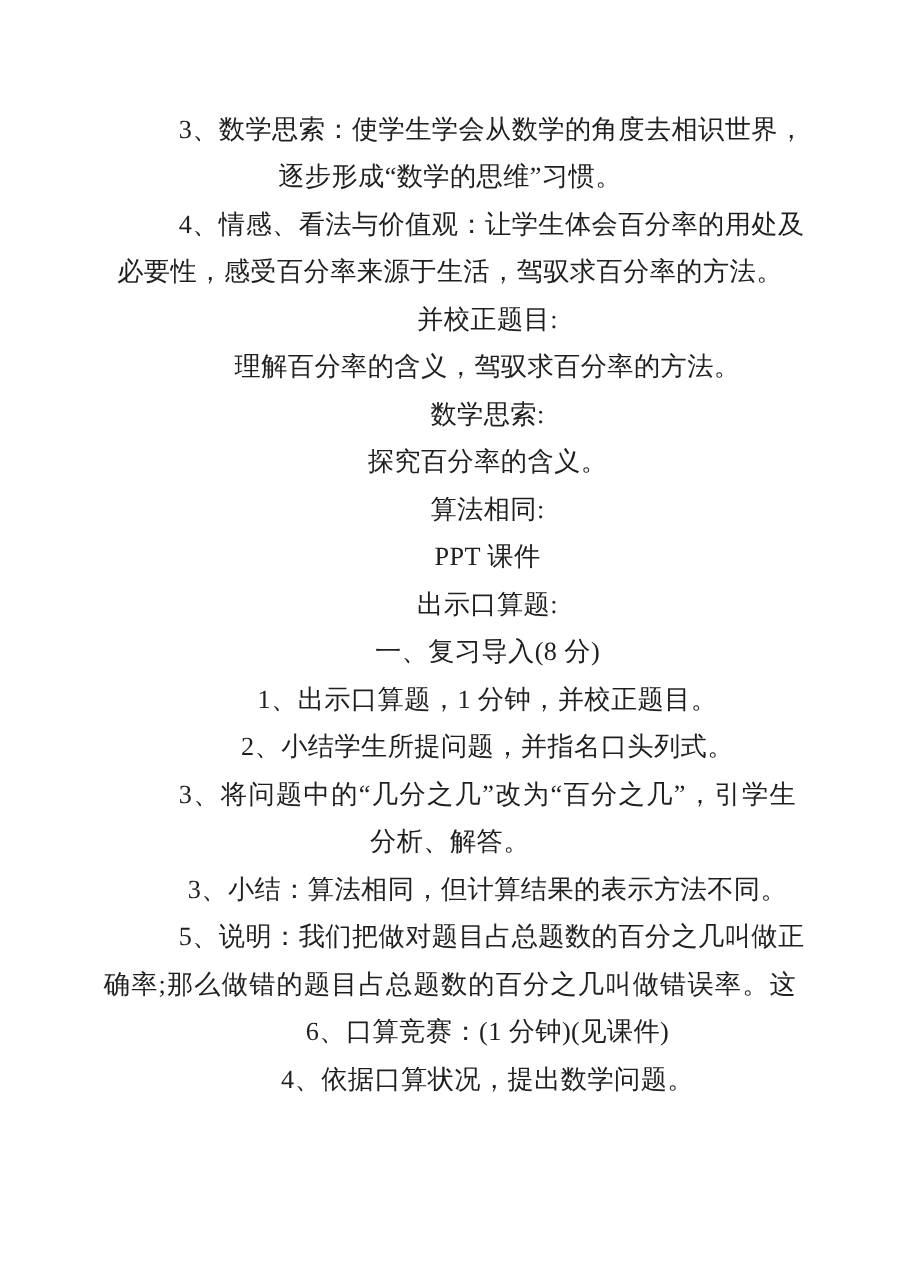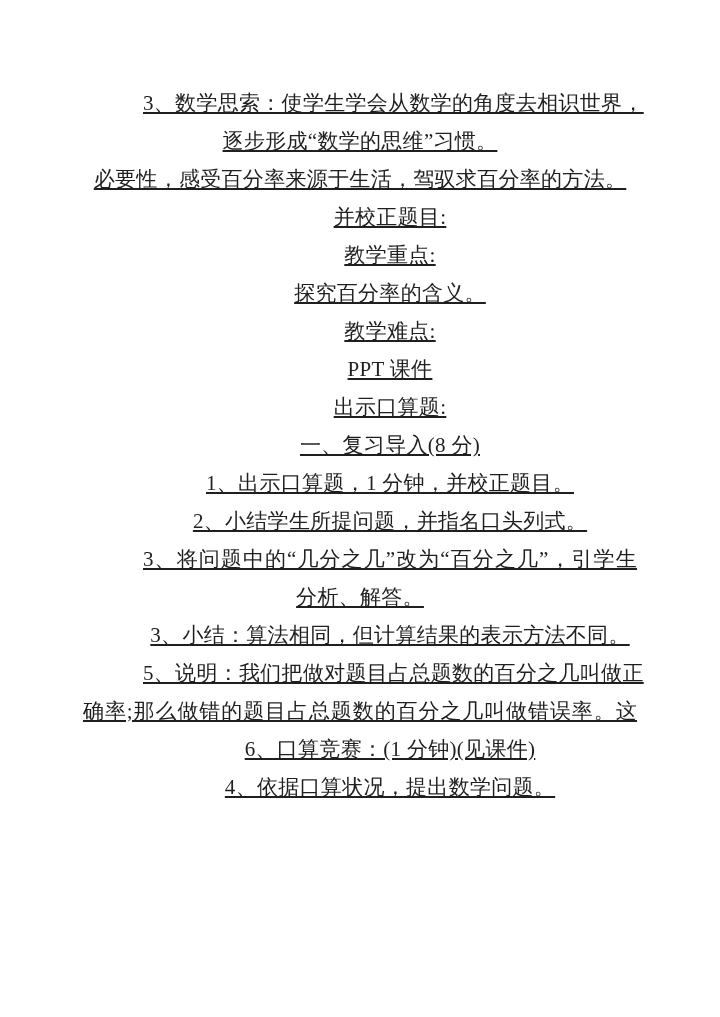--- a/index.html
+++ b/index.html
@@ -19,21 +19,20 @@
     width: 720px;
     height: 1017px;
     background: #ffffff;
     box-sizing: border-box;
     padding: 84px 83px 0 83px;
     overflow: hidden;
   }
   .paragraph {
     margin: 0;
     padding: 0;
-    text-decoration: underline;
   }
   .text-line {
     font-size: 21px;
     line-height: 38px;
     height: 38px;
     white-space: nowrap;
     text-align: center;
     letter-spacing: 0.3px;
   }
   
@@ -52,38 +51,42 @@
 
 <div class="doc-page">
   <div class="text-column">
 
     <div class="paragraph">
       <div class="text-line fill indent">3、数学思索：使学生学会从数学的角度去相识世界，</div>
       <div class="text-line">逐步形成“数学的思维”习惯。</div>
     </div>
 
     <div class="paragraph">
+      <div class="text-line fill indent">4、情感、看法与价值观：让学生体会百分率的用处及</div>
       <div class="text-line">必要性，感受百分率来源于生活，驾驭求百分率的方法。</div>
     </div>
 
     <div class="paragraph">
       <div class="text-line indent">并校正题目:</div>
     </div>
 
+    <div class="paragraph">
+      <div class="text-line indent">理解百分率的含义，驾驭求百分率的方法。</div>
+    </div>
 
     <div class="paragraph">
-      <div class="text-line indent">教学重点:</div>
+      <div class="text-line indent">数学思索:</div>
     </div>
 
     <div class="paragraph">
       <div class="text-line indent">探究百分率的含义。</div>
     </div>
 
     <div class="paragraph">
-      <div class="text-line indent">教学难点:</div>
+      <div class="text-line indent">算法相同:</div>
     </div>
 
     <div class="paragraph">
       <div class="text-line indent">PPT 课件</div>
     </div>
 
     <div class="paragraph">
       <div class="text-line indent">出示口算题:</div>
     </div>
 

